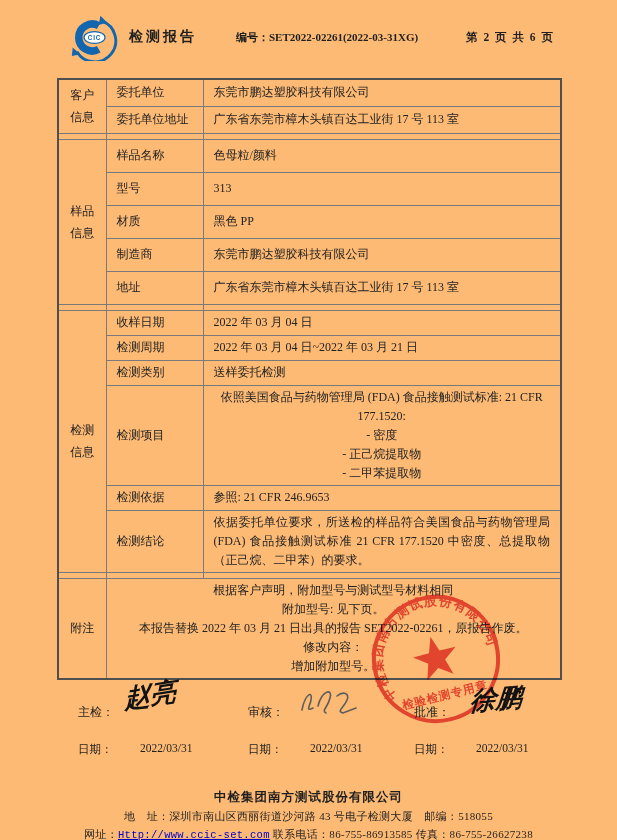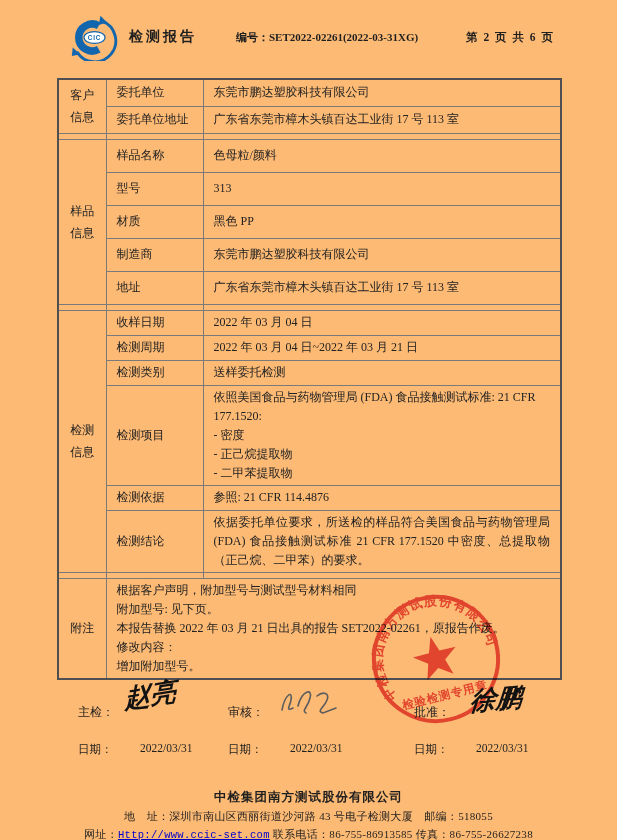--- a/index.html
+++ b/index.html
@@ -33,25 +33,25 @@
   td.flabel { width:97px; }
   tr.h27 { height:27px; }
   tr.h33 { height:33px; }
   tr.h25 { height:25px; }
   tr.spacer td {
     border-top:none; border-bottom:none;
     height:6px; padding:0; line-height:0; font-size:0;
   }
   td.multiline { padding:5px 10px; line-height:19px; vertical-align:top; }
   td.justify { text-align:justify; }
-  .mline { display:block; }
+  .mline { display:block;text-align:center; }
 
   
   .sigblock { position:absolute; top:678px; width:165px; height:85px; z-index:6; }
-  .sb1 { left:74px; } .sb2 { left:224px; } .sb3 { left:410px; }
+  .sb1 { left:74px; } .sb2 { left:244px; } .sb3 { left:410px; }
   .sig-role { position:absolute; left:4px; top:26px; font-size:12px; }
   .sig-name {
     position:absolute; left:50px; top:0px;
     font-size:26px; font-weight:bold; font-style:italic;
     font-family:"DejaVu Serif",serif; color:#121212;
     transform:rotate(-9deg) skewX(-6deg); white-space:nowrap;
   }
   .sb3 .sig-name { left:60px; top:4px; transform:rotate(-5deg) skewX(-10deg); }
   .sig-squiggle { position:absolute; left:48px; top:4px; }
   .sig-date-label { position:absolute; left:4px; top:64px; font-size:11.5px; }
@@ -163,21 +163,21 @@
       <td class="flabel">检测项目</td>
       <td class="multiline">
         <span class="mline">依照美国食品与药物管理局 (FDA) 食品接触测试标准: 21 CFR 177.1520:</span>
         <span class="mline">- 密度</span>
         <span class="mline">- 正己烷提取物</span>
         <span class="mline">- 二甲苯提取物</span>
       </td>
     </tr>
     <tr class="h25">
       <td class="flabel">检测依据</td>
-      <td>参照: 21 CFR 114.4876</td>
+      <td>参照: 21 CFR 246.9653</td>
     </tr>
     <tr>
       <td class="flabel">检测结论</td>
       <td class="multiline justify">依据委托单位要求，所送检的样品符合美国食品与药物管理局 (FDA) 食品接触测试标准 21 CFR 177.1520 中密度、总提取物（正己烷、二甲苯）的要求。</td>
     </tr>
     <tr class="spacer">
           <td></td>
           <td></td>
           <td></td>
         </tr>

